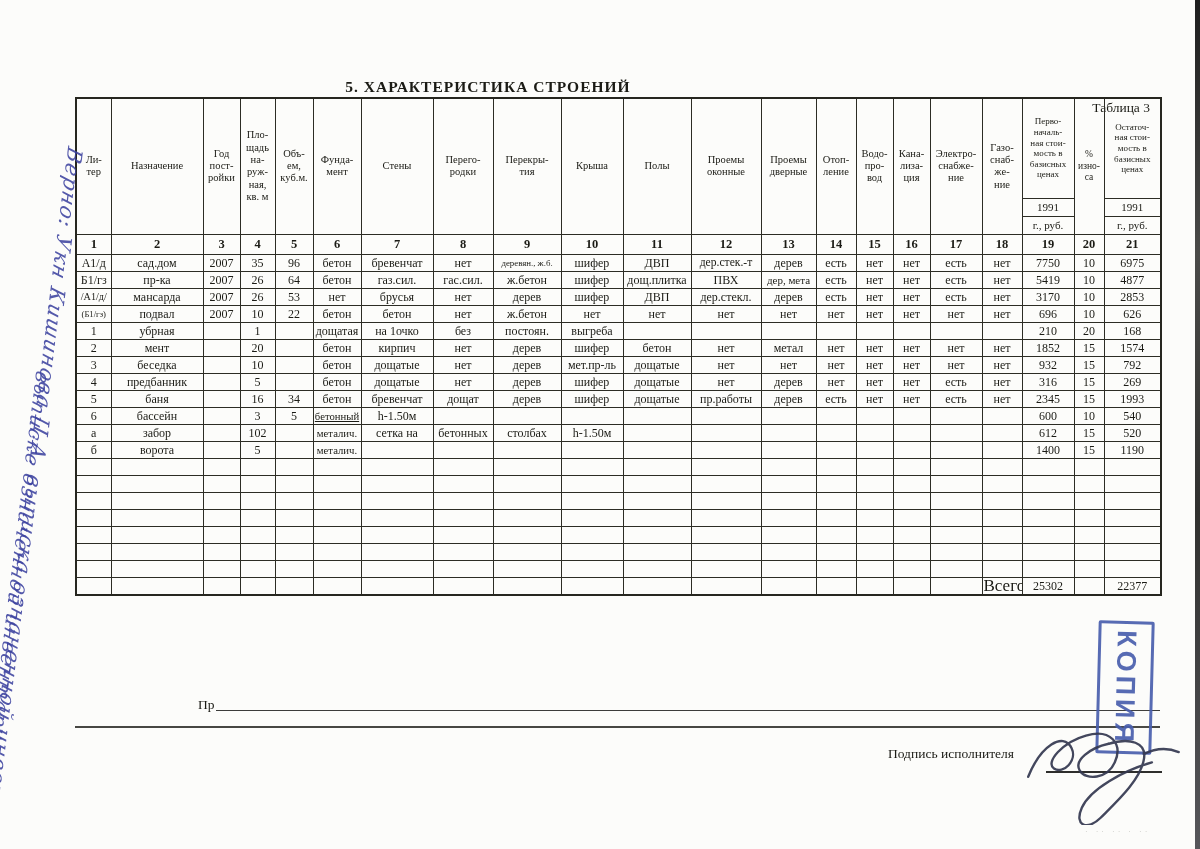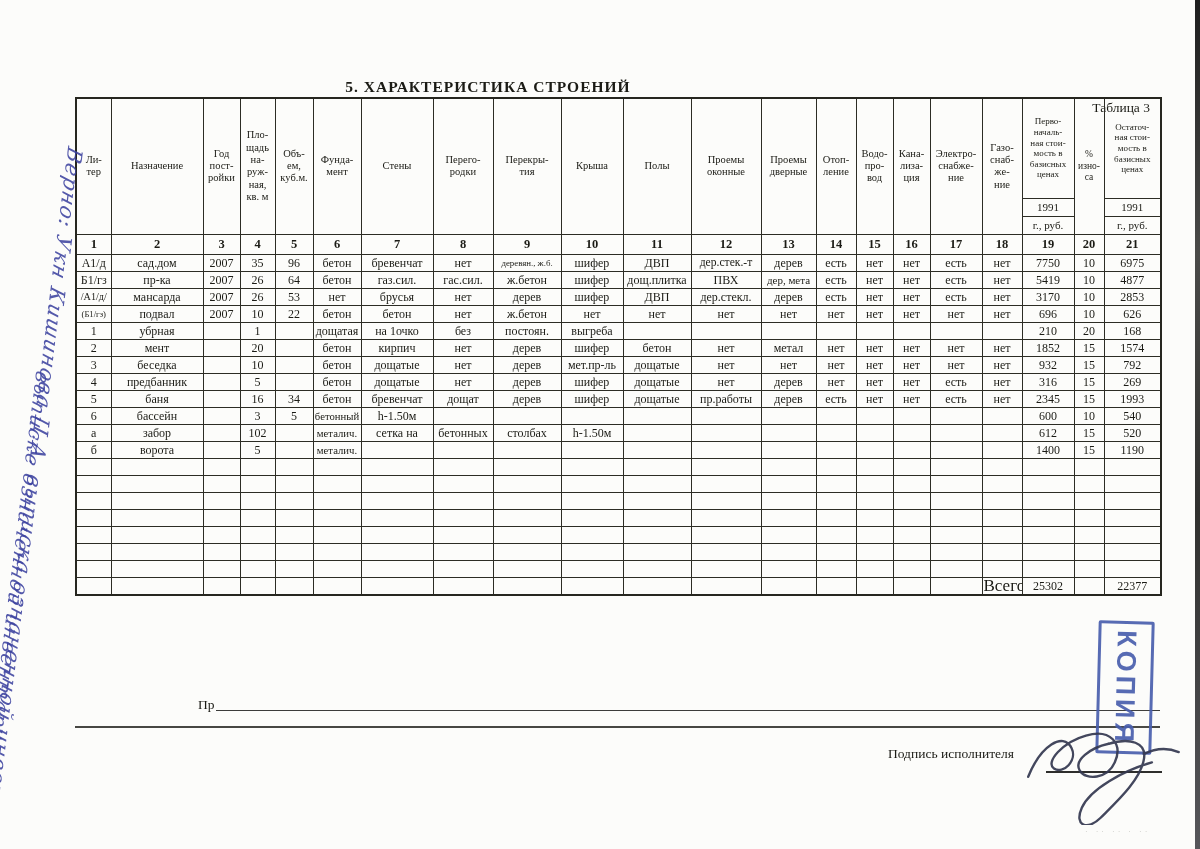--- a/index.html
+++ b/index.html
@@ -387,21 +387,21 @@
         <td>2345</td>
         <td>15</td>
         <td>1993</td>
       </tr>
       <tr class="data">
         <td>6</td>
         <td>бассейн</td>
         <td></td>
         <td>3</td>
         <td>5</td>
-        <td style="font-size: 10.7143px;">бетонный</td>
+        <td style="font-size: 10.7143px; text-decoration: underline;">бетонный</td>
         <td>h-1.50м</td>
         <td></td>
         <td></td>
         <td></td>
         <td></td>
         <td></td>
         <td></td>
         <td></td>
         <td></td>
         <td></td>

